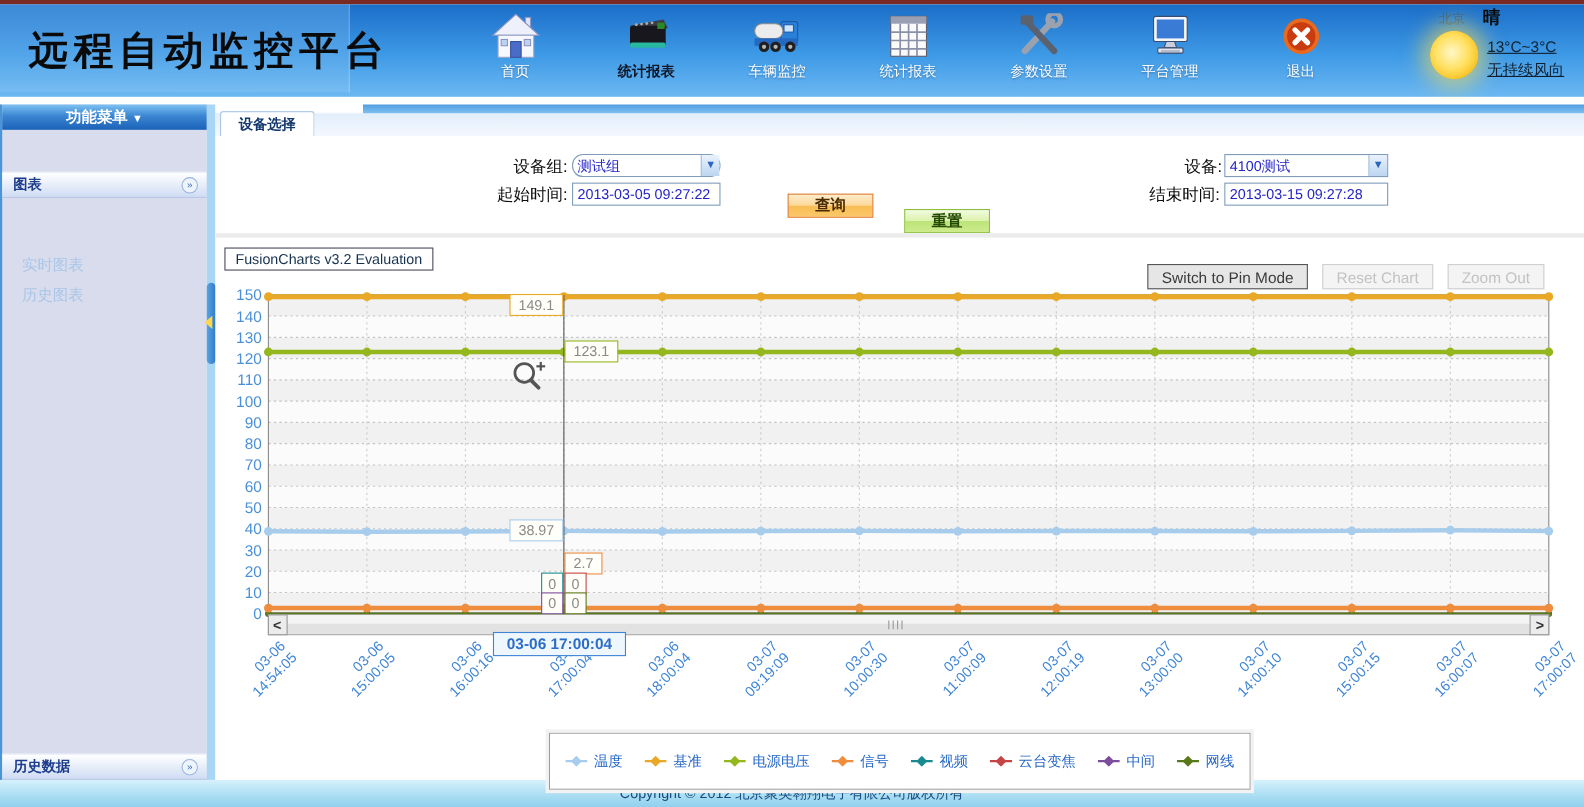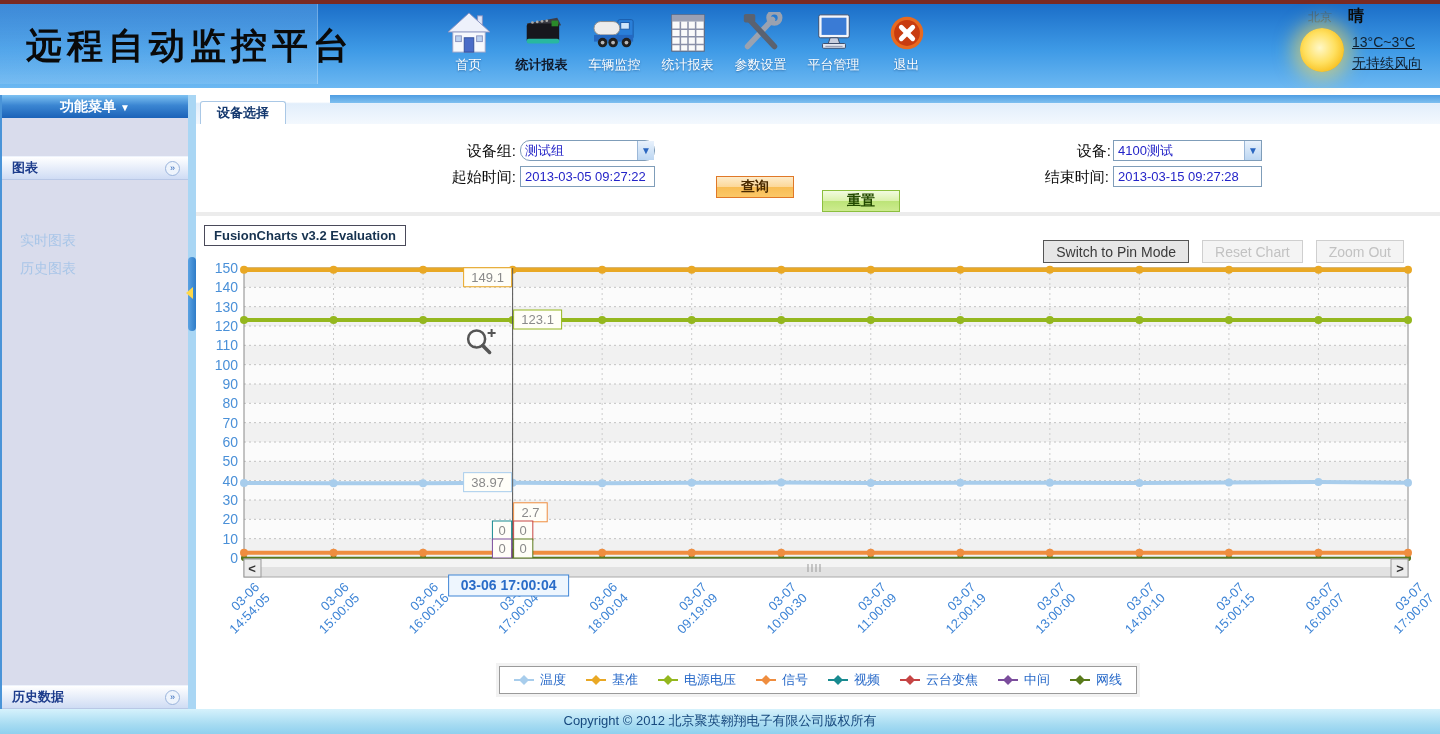--- a/index.html
+++ b/index.html
@@ -8,21 +8,21 @@
 
   
   .topstrip { height:4px; background:#7a2a22; }
   .header { position:relative; height:84px;
             background:linear-gradient(180deg,#1b6ec8 0%,#3e9ae6 55%,#6cb8f2 100%); }
   .title-panel { position:absolute; left:0; top:0; width:318px; height:80px;
                  background:linear-gradient(180deg,rgba(140,200,250,.30),rgba(255,255,255,.10));
                  border-right:1px solid rgba(255,255,255,.25); }
   .app-title { position:absolute; left:26px; top:18px; font-family:"DejaVu Serif","Liberation Serif",serif;
                font-weight:bold; font-size:36px; color:#0a0a0a; letter-spacing:5px; }
-  .nav { position:absolute; left:432px; top:8px; display:flex; }
+  .nav { position:absolute; left:432px; top:8px; display:flex;gap:46px; }
   .nav-item { width:73px; text-align:center; cursor:pointer; }
   .nav-item .ico { width:46px; height:42px; margin:0 auto; display:block; }
   .nav-item .lbl { display:block; margin-top:2px; font-size:13px; color:#ffffff;
                    text-shadow:0 1px 2px rgba(0,40,90,.45); }
   .nav-item.active .lbl { color:#101828; font-weight:bold; text-shadow:none; }
   .weather { position:absolute; right:4px; top:2px; width:150px; }
   .weather .row1 { display:flex; gap:16px; padding-left:22px; align-items:baseline; }
   .w-city { font-size:12px; color:#3a5a78; }
   .w-cond { font-size:16px; color:#0a0a0a; font-weight:bold; }
   .w-sun { position:absolute; left:14px; top:22px; width:44px; height:44px; border-radius:50%;
@@ -78,29 +78,29 @@
               font-size:13px; color:#2424c8; padding:0 4px; font-family:"Liberation Sans",sans-serif; }
   .btn-query { position:absolute; width:78px; height:22px; border:1px solid #e07828; cursor:pointer;
                background:linear-gradient(180deg,#fdeccb 0%,#fcd89a 48%,#f8bd55 52%,#fbc868 100%);
                font-size:14px; font-weight:bold; color:#4a2a00; }
   .btn-reset { position:absolute; width:78px; height:22px; border:1px solid #8cbf3e; cursor:pointer;
                background:linear-gradient(180deg,#f2fbe0 0%,#dcf2ae 48%,#bce478 52%,#cdeb8e 100%);
                font-size:14px; font-weight:bold; color:#234a00; }
 
   .chart-panel { position:relative; height:497px; background:#fff; border-top:4px solid #ececec; }
   .fc-watermark { position:absolute; left:8px; top:9px; border:1px solid #4a4a5a; background:#fff;
-                  padding:2px 9px; font-size:13px; font-weight:bold; color:#16324f; z-index:5; }
+                  padding:2px 9px; font-size:13px; font-weight:normal; color:#16324f; z-index:5; }
   .chart-btns { position:absolute; right:36px; top:24px; display:flex; gap:13px; z-index:5; }
   .cbtn { height:23px; padding:0 12px; font-size:14px; font-family:"Liberation Sans",sans-serif; cursor:pointer; }
   .cbtn.on  { background:#e6e6e6; border:1px solid #555; color:#3a3a3a; }
   .cbtn.off { background:#f4f4f4; border:1px solid #cfcfcf; color:#c2c2c2; cursor:default; }
   #chart-svg { position:absolute; left:0; top:0; }
   .legend { position:absolute; left:50%; transform:translateX(-50%); top:450px;
             background:#fff; border:1px solid #9a9a9a; outline:3px solid #f2f2f2;
-            display:flex; align-items:center; gap:20px; padding:4px 14px; white-space:nowrap; }
+            display:flex; align-items:center; gap:20px; padding:16px 14px; white-space:nowrap; }
   .lg-item { display:flex; align-items:center; gap:6px; cursor:pointer; }
   .lg-item span { font-size:13px; color:#2668c8; }
 
   
   .footer { height:25px; background:linear-gradient(180deg,#d6f2fc 0%,#a8dcf2 60%,#8fd0ee 100%);
             text-align:center; font-size:13px; color:#17497e; line-height:24px; }
 </style>
 </head>
 <body>
 

